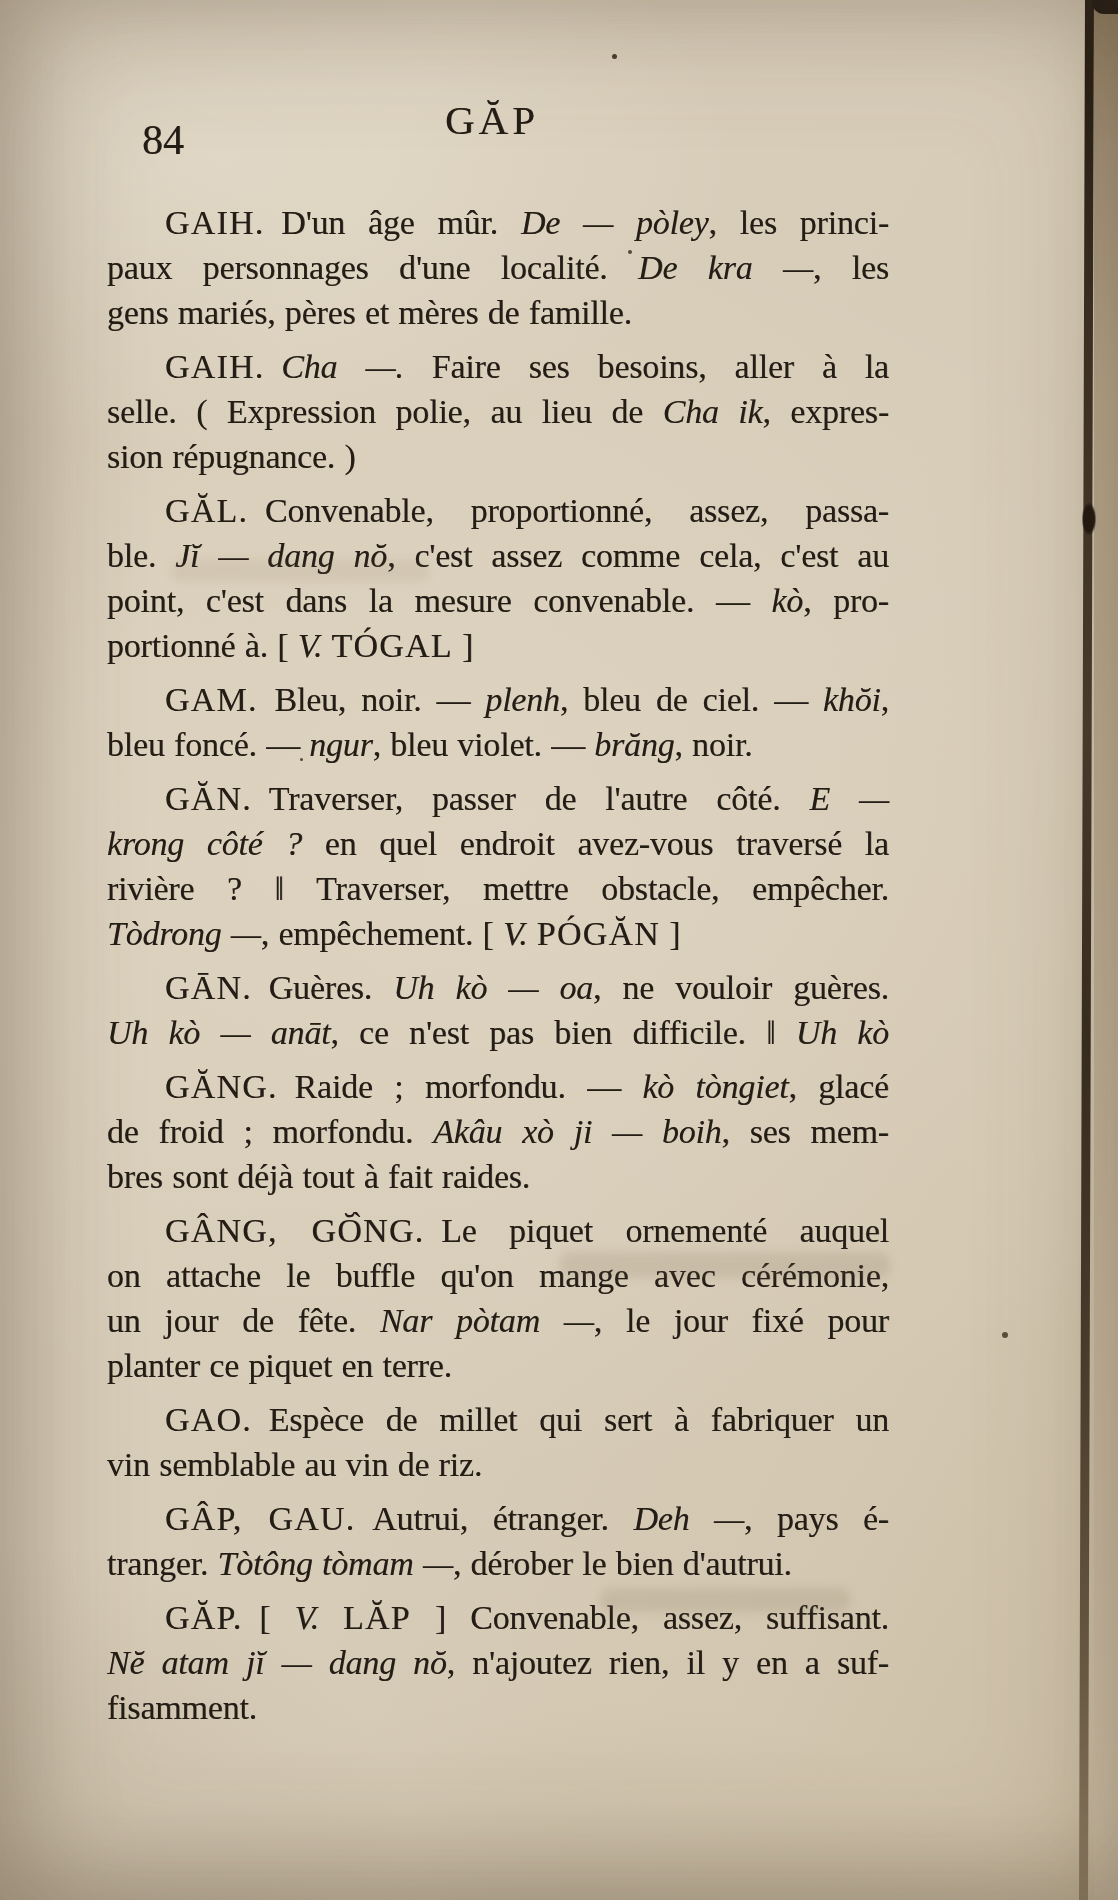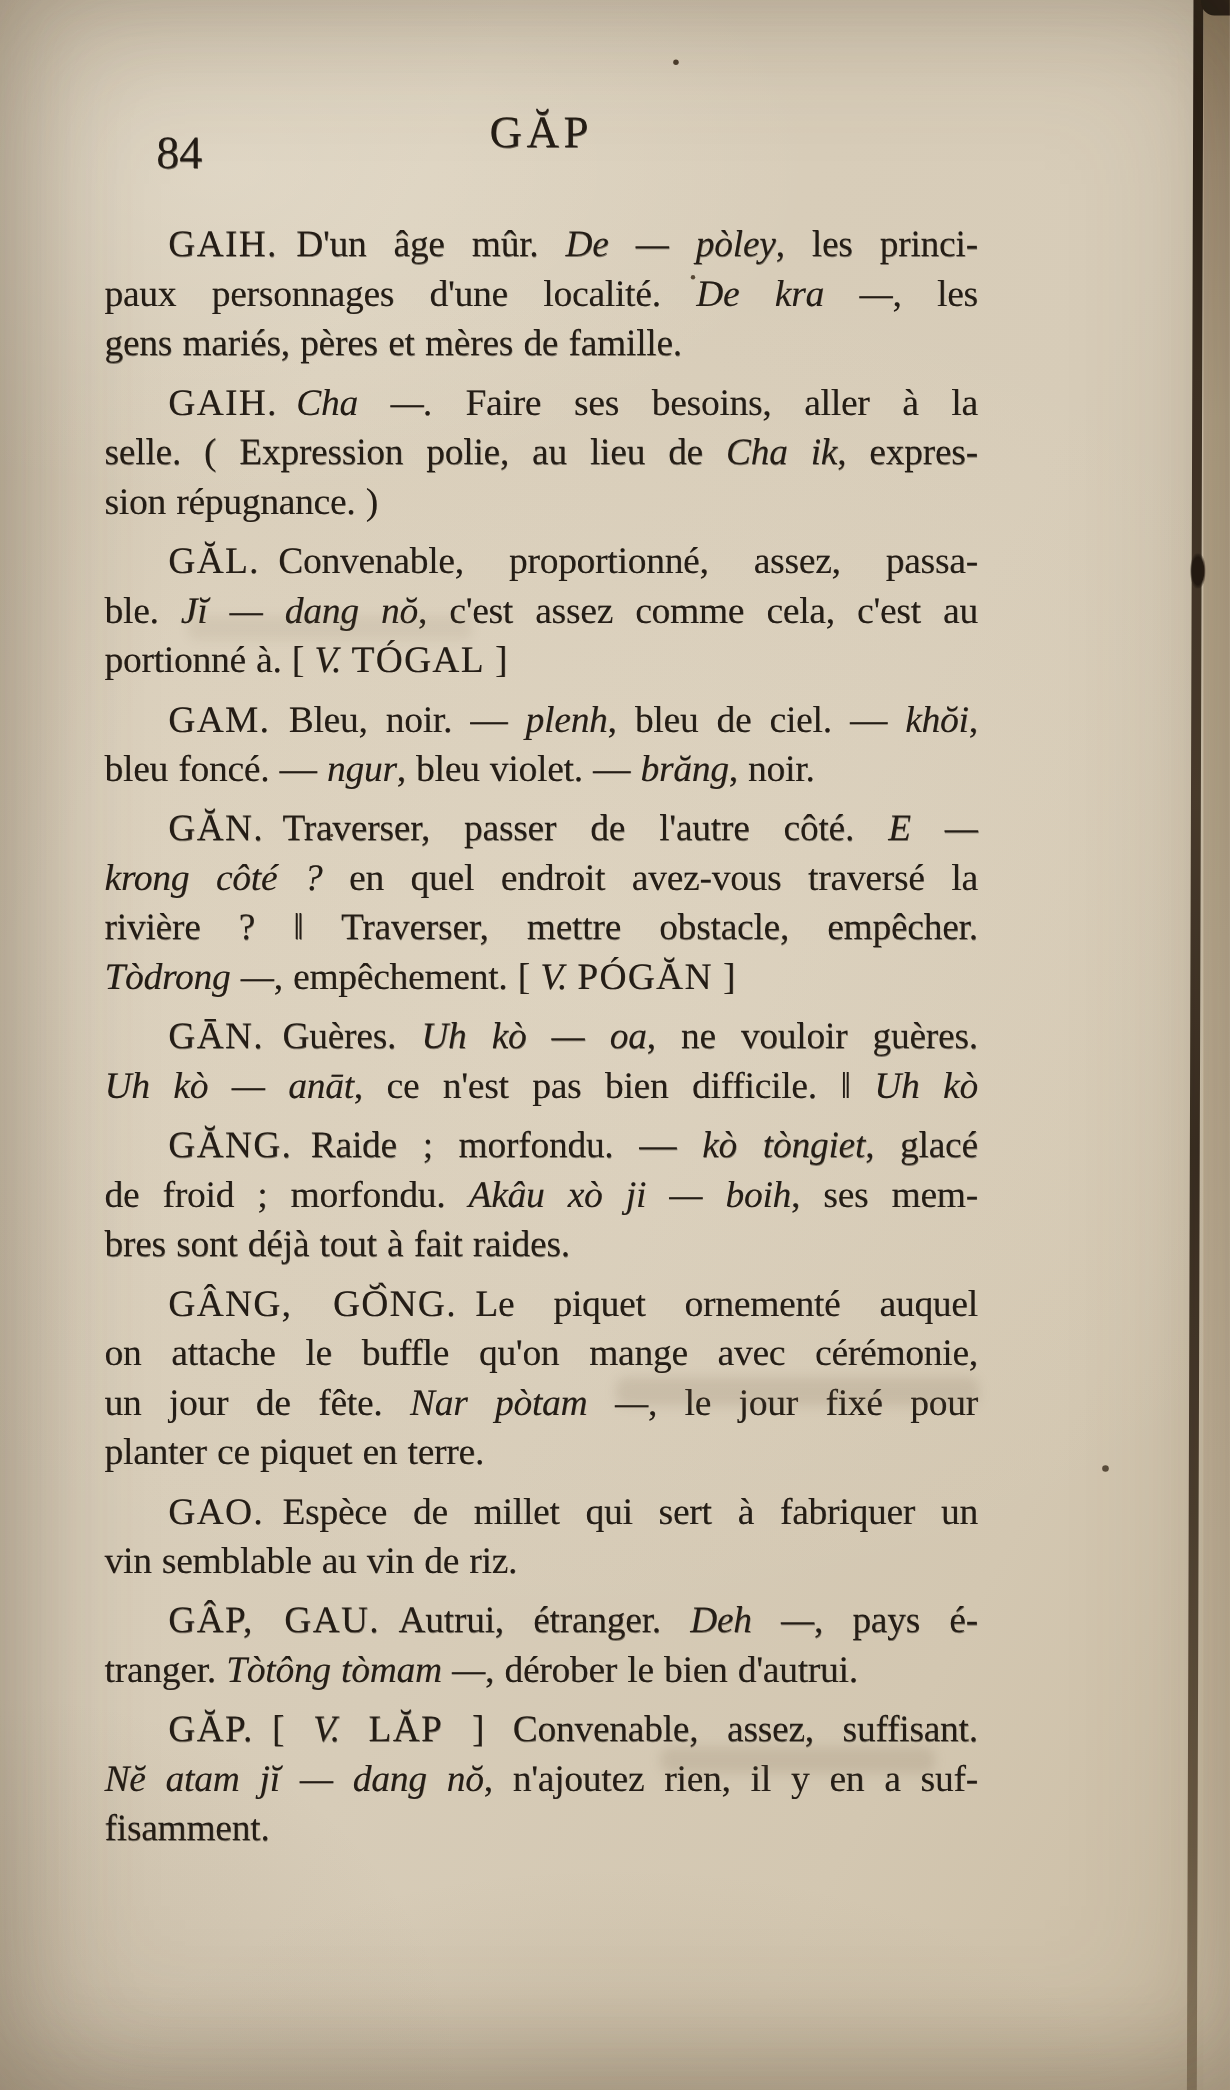--- a/index.html
+++ b/index.html
@@ -26,21 +26,21 @@
   .smudge{position:absolute;background:rgba(122,104,80,.16);filter:blur(5px);border-radius:10px;}
 
   .pagenum{position:absolute;left:102px;top:116px;font-size:42px;color:#241d16;
     text-shadow:.4px .4px .5px rgba(36,29,22,.55);margin-left:40px;}
   .runhead{position:absolute;left:95px;top:96px;width:794px;text-align:center;font-size:41px;
     letter-spacing:4px;color:#241d16;text-shadow:.4px .4px .6px rgba(36,29,22,.6);}
 
   .textblock{position:absolute;left:95px;top:200px;width:794px;font-size:34px;
     color:#241d16;letter-spacing:-.2px;word-spacing:1px;
     text-shadow:.35px .35px .45px rgba(36,29,22,.5);}
-  .entry{margin:0 0 9px 0;}
+  .entry{margin:0 0 9px 12px;}
   .line{line-height:45px;height:45px;text-align:justify;text-align-last:justify;white-space:normal;overflow:visible;}
   .line.first{padding-left:58px;}
   .line.last{text-align-last:left;}
   .seg-i{font-style:italic;}
   .seg-c{letter-spacing:1.2px;}
 </style>
 </head>
 <body>
 
 <div class="page">
@@ -55,20 +55,21 @@
         <div class="line last"><span class="seg-n">gens mariés, pères et mères de famille.</span></div>
       </div>
       <div class="entry">
         <div class="line first"><span class="seg-c">GAIH.</span><span class="seg-n"> </span><span class="seg-i">Cha —.</span><span class="seg-n"> Faire ses besoins, aller à la</span></div>
         <div class="line"><span class="seg-n">selle. ( Expression polie, au lieu de </span><span class="seg-i">Cha ik</span><span class="seg-n">, expres-</span></div>
         <div class="line last"><span class="seg-n">sion répugnance. )</span></div>
       </div>
       <div class="entry">
         <div class="line first"><span class="seg-c">GĂL.</span><span class="seg-n"> Convenable, proportionné, assez, passa-</span></div>
         <div class="line"><span class="seg-n">ble. </span><span class="seg-i">Jĭ — dang nŏ</span><span class="seg-n">, c'est assez comme cela, c'est au</span></div>
+        <div class="line"><span class="seg-n">point, c'est dans la mesure convenable. — </span><span class="seg-i">kò</span><span class="seg-n">, pro-</span></div>
         <div class="line last"><span class="seg-n">portionné à. [ </span><span class="seg-i">V.</span><span class="seg-n"> </span><span class="seg-c">TÓGAL</span><span class="seg-n"> ]</span></div>
       </div>
       <div class="entry">
         <div class="line first"><span class="seg-c">GAM.</span><span class="seg-n"> Bleu, noir. — </span><span class="seg-i">plenh</span><span class="seg-n">, bleu de ciel. — </span><span class="seg-i">khŏi</span><span class="seg-n">,</span></div>
         <div class="line last"><span class="seg-n">bleu foncé. — </span><span class="seg-i">ngur</span><span class="seg-n">, bleu violet. — </span><span class="seg-i">brăng</span><span class="seg-n">, noir.</span></div>
       </div>
       <div class="entry">
         <div class="line first"><span class="seg-c">GĂN.</span><span class="seg-n"> Traverser, passer de l'autre côté. </span><span class="seg-i">E —</span></div>
         <div class="line"><span class="seg-i">krong côté ?</span><span class="seg-n"> en quel endroit avez-vous traversé la</span></div>
         <div class="line"><span class="seg-n">rivière ? ‖ Traverser, mettre obstacle, empêcher.</span></div>

